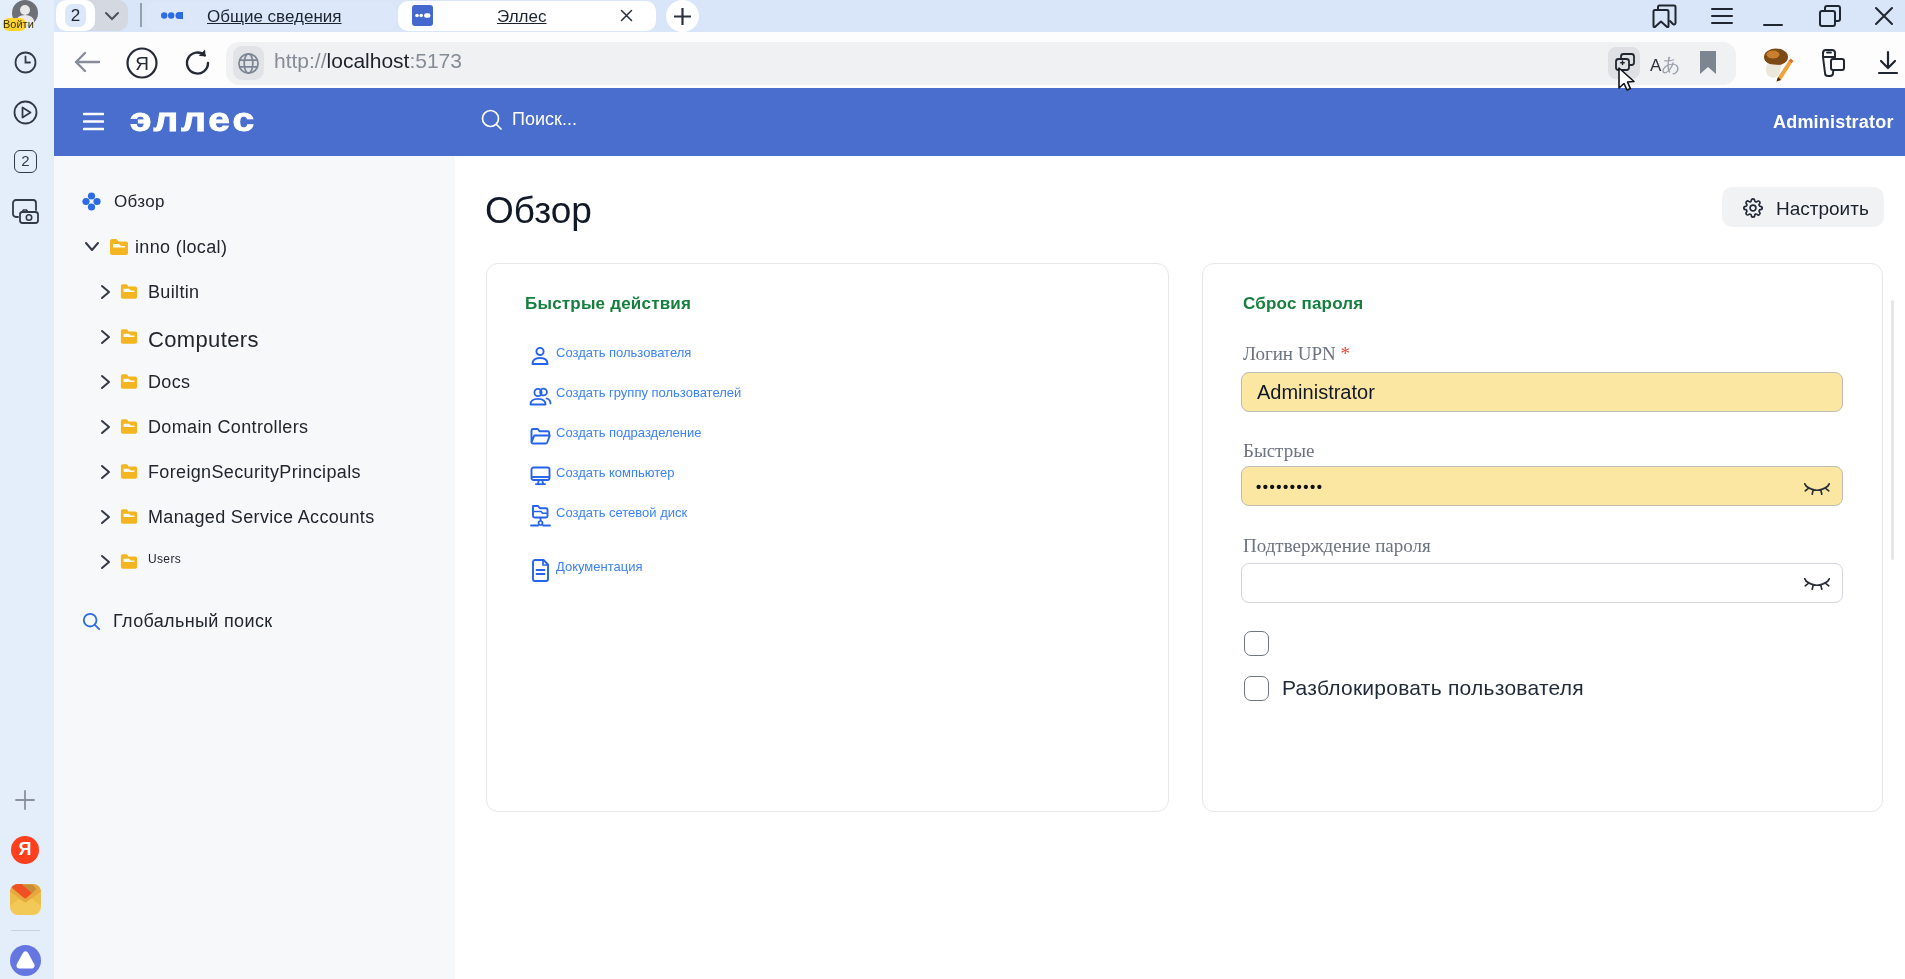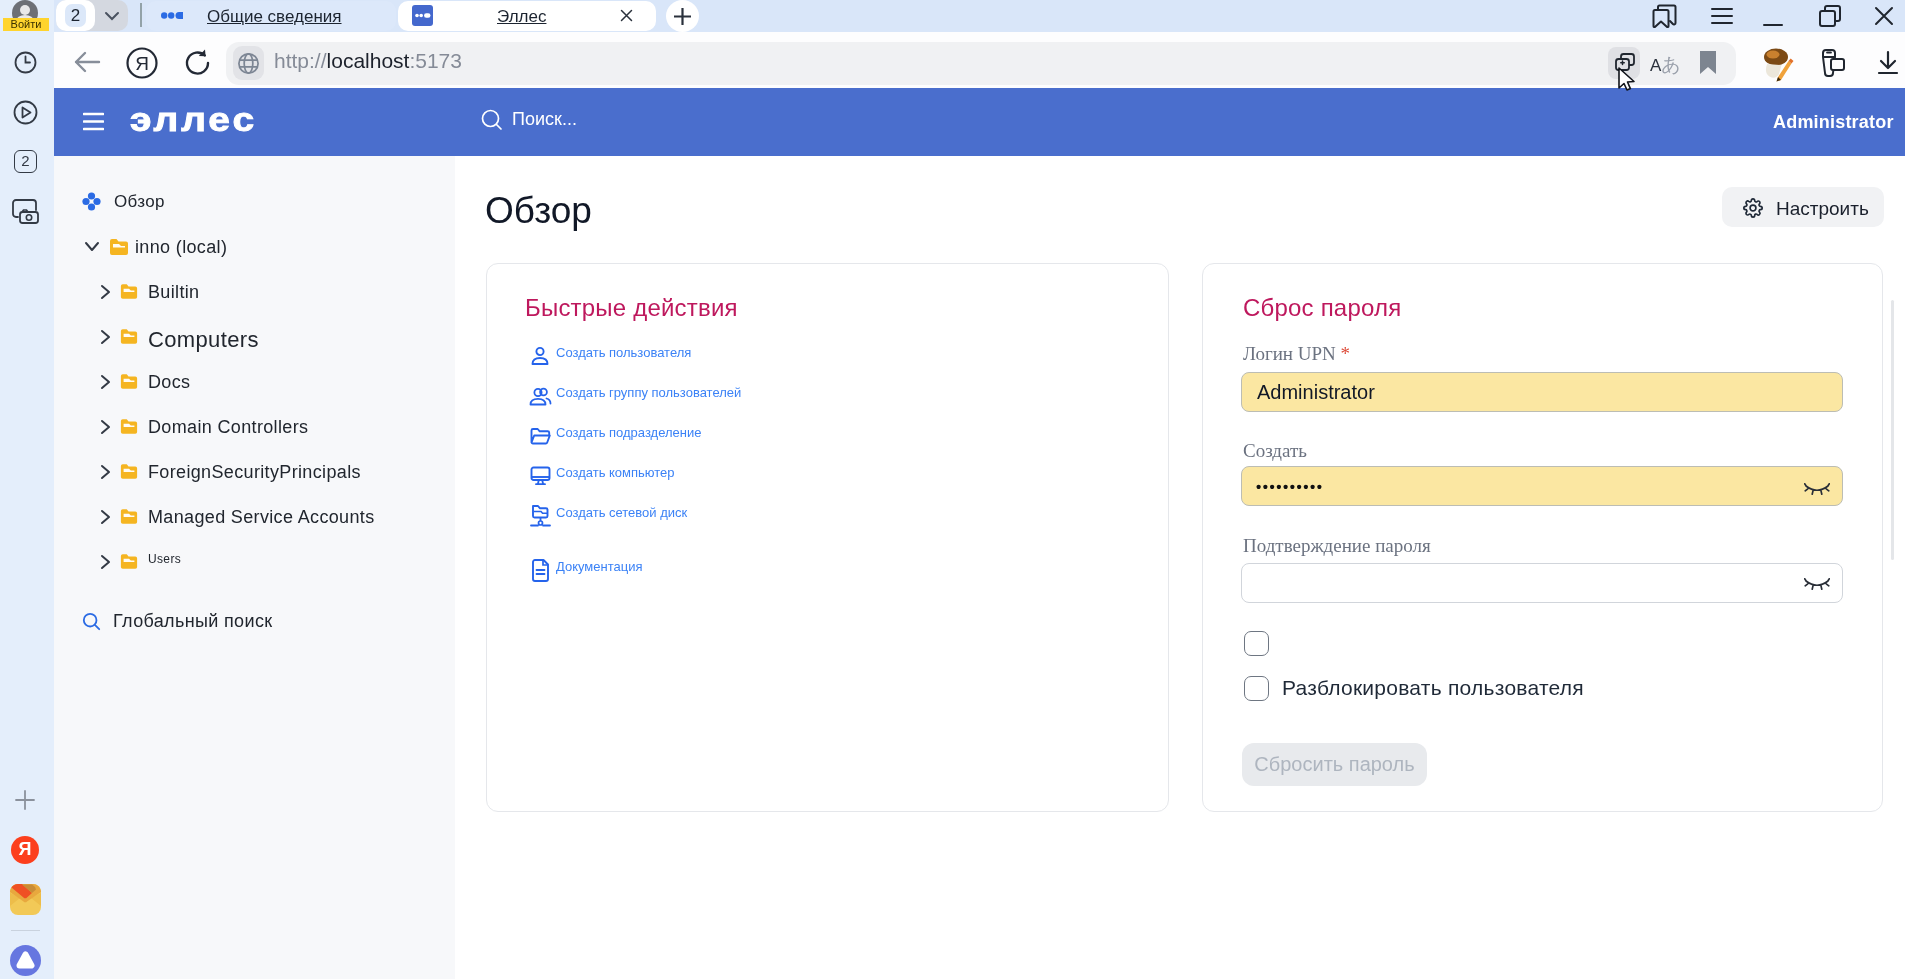--- a/index.html
+++ b/index.html
@@ -22,21 +22,21 @@
 #tabsep { left:140px; top:3px; width:1.5px; height:24px; background:#93a2a8; }
 .tab-inactive { left:146px; top:1px; width:250px; height:30px; background:#dce8fa; border-radius:10px; }
 .tab-active { left:398px; top:1px; width:258px; height:30px; background:#ffffff; border-radius:10px; }
 .tabtitle { font-size:17px; color:#1c2430;text-decoration:underline; }
 
 
 .treetext { color:#21262e; letter-spacing:0.35px; }
 
 
 .card { background:#fff; border:1px solid #e5e7eb; border-radius:12px; }
-.cardtitle { font-size:24px; font-weight:400; color:#be185d; letter-spacing:0.2px; }
+.cardtitle { font-size:17px; font-weight:700; color:#15803d; letter-spacing:0.2px; }
 .qitem { position:absolute; left:530px; font-size:13px; color:#3b82f6; }
 .label { font-size:19px; color:#6b7280;font-family:Liberation Serif, serif; }
 .input { position:absolute; left:1241px; width:602px; height:40px; border-radius:8px; }
 .yellow { background:#fbe7a2; border:1px solid #bcbdb4; }
 .white-input { background:#fff; border:1px solid #d1d5db; }
 </style>
 </head>
 <body>
 <div id="stage">
   <div id="tabbar" class="abs"></div>
@@ -290,46 +290,45 @@
         <path d="M5.5 11 H13.5 M5.5 15 H13.5" stroke="#2563eb" stroke-width="1.8" stroke-linecap="round"></path>
       </svg>
     <div class="abs qitem" style="left:556px;top:559px">Документация</div>
   </div>
 
   <div class="abs card" style="left:1202px;top:263px;width:681px;height:549px"></div>
   <div class="abs cardtitle" style="left:1243px;top:294px">Сброс пароля</div>
   <div class="abs label" style="left:1243px;top:343px">Логин UPN <span style="color:#dd4b39">*</span></div>
   <div class="abs input yellow" style="top:372px"></div>
   <div class="abs" style="left:1257px;top:381px;font-size:20px;color:#111827">Administrator</div>
-  <div class="abs label" style="left:1243px;top:440px">Создать</div>
+  <div class="abs label" style="left:1243px;top:440px">Быстрые</div>
   <div class="abs input yellow" style="top:466px"></div>
   <div class="abs" style="left:1256px;top:478px;font-size:15px;letter-spacing:1.5px;color:#111;font-weight:700">••••••••••</div>
   <svg class="abs eye" style="left:1804px;top:482px" width="26" height="14" viewBox="0 0 26 14">
       <path d="M2 4 Q13 12.5 24 4 M2.3 4.3 L0.7 1.8 M3.8 6.8 L1.2 8.8 M9 8.9 L8.2 12.2 M17 8.9 L17.8 12.2 M23.7 4.3 L25.3 1.8 M22.2 6.8 L24.8 8.8" fill="none" stroke="#2a2f38" stroke-width="1.7" stroke-linecap="round"></path>
     </svg>
   <div class="abs label" style="left:1243px;top:535px">Подтверждение пароля</div>
   <div class="abs input white-input" style="top:563px"></div>
   <svg class="abs eye" style="left:1804px;top:577px" width="26" height="14" viewBox="0 0 26 14">
       <path d="M2 4 Q13 12.5 24 4 M2.3 4.3 L0.7 1.8 M3.8 6.8 L1.2 8.8 M9 8.9 L8.2 12.2 M17 8.9 L17.8 12.2 M23.7 4.3 L25.3 1.8 M22.2 6.8 L24.8 8.8" fill="none" stroke="#2a2f38" stroke-width="1.7" stroke-linecap="round"></path>
     </svg>
 
   <div class="abs" style="left:1244px;top:631px;width:25px;height:25px;border:1.8px solid #6e7682;border-radius:7px;background:#fff"></div>
   <div class="abs" style="left:1244px;top:676px;width:25px;height:25px;border:1.8px solid #6e7682;border-radius:7px;background:#fff"></div>
   <div class="abs" style="left:1282px;top:676px;font-size:21px;letter-spacing:0.25px;color:#1f2937">Разблокировать пользователя</div>
-  <div class="abs" style="left:1242px;top:743px;width:185px;height:43px;background:#e8eaed;border-radius:12px;text-align:center;line-height:43px;font-size:20px;color:#aeb5bf">Сбросить пароль</div>
 
   <div class="abs" style="left:1891px;top:300px;width:3px;height:260px;background:#e4e6e9;border-radius:2px"></div>
 
   <div id="bside-icons">
 
     <div class="abs" style="left:12px;top:0px;width:26px;height:26px;border-radius:50%;background:#6d7076;overflow:hidden">
       <div style="position:absolute;left:8px;top:5px;width:10px;height:10px;border-radius:50%;background:#e9e9ea"></div>
       <div style="position:absolute;left:4px;top:15px;width:18px;height:12px;border-radius:50% 50% 0 0;background:#e9e9ea"></div>
     </div>
-    <div class="abs" style="left:3px;top:18px;width:46px;height:13px;background:#ffd42e;border-radius:0;text-align:center;font-size:11px;line-height:13px;color:#3a3000">Войти</div>
+    <div class="abs" style="left:3px;top:18px;width:23px;height:13px;background:#ffd42e;border-radius:6px;text-align:center;font-size:11px;line-height:13px;color:#3a3000">Войти</div>
 
     <svg class="abs" style="left:14px;top:51px" width="23" height="23" viewBox="0 0 23 23">
         <circle cx="11.5" cy="11.5" r="10" fill="none" stroke="#333a45" stroke-width="1.8"></circle>
         <path d="M11.5 5.5 V11.5 H16" fill="none" stroke="#333a45" stroke-width="1.8" stroke-linecap="round"></path>
       </svg>
 
     <svg class="abs" style="left:13px;top:100px" width="25" height="25" viewBox="0 0 25 25">
         <circle cx="12.5" cy="12.5" r="11" fill="none" stroke="#333a45" stroke-width="1.8"></circle>
         <path d="M9.5 7.5 L17.5 12.5 L9.5 17.5 Z" fill="none" stroke="#333a45" stroke-width="1.8" stroke-linejoin="round"></path>
       </svg>

